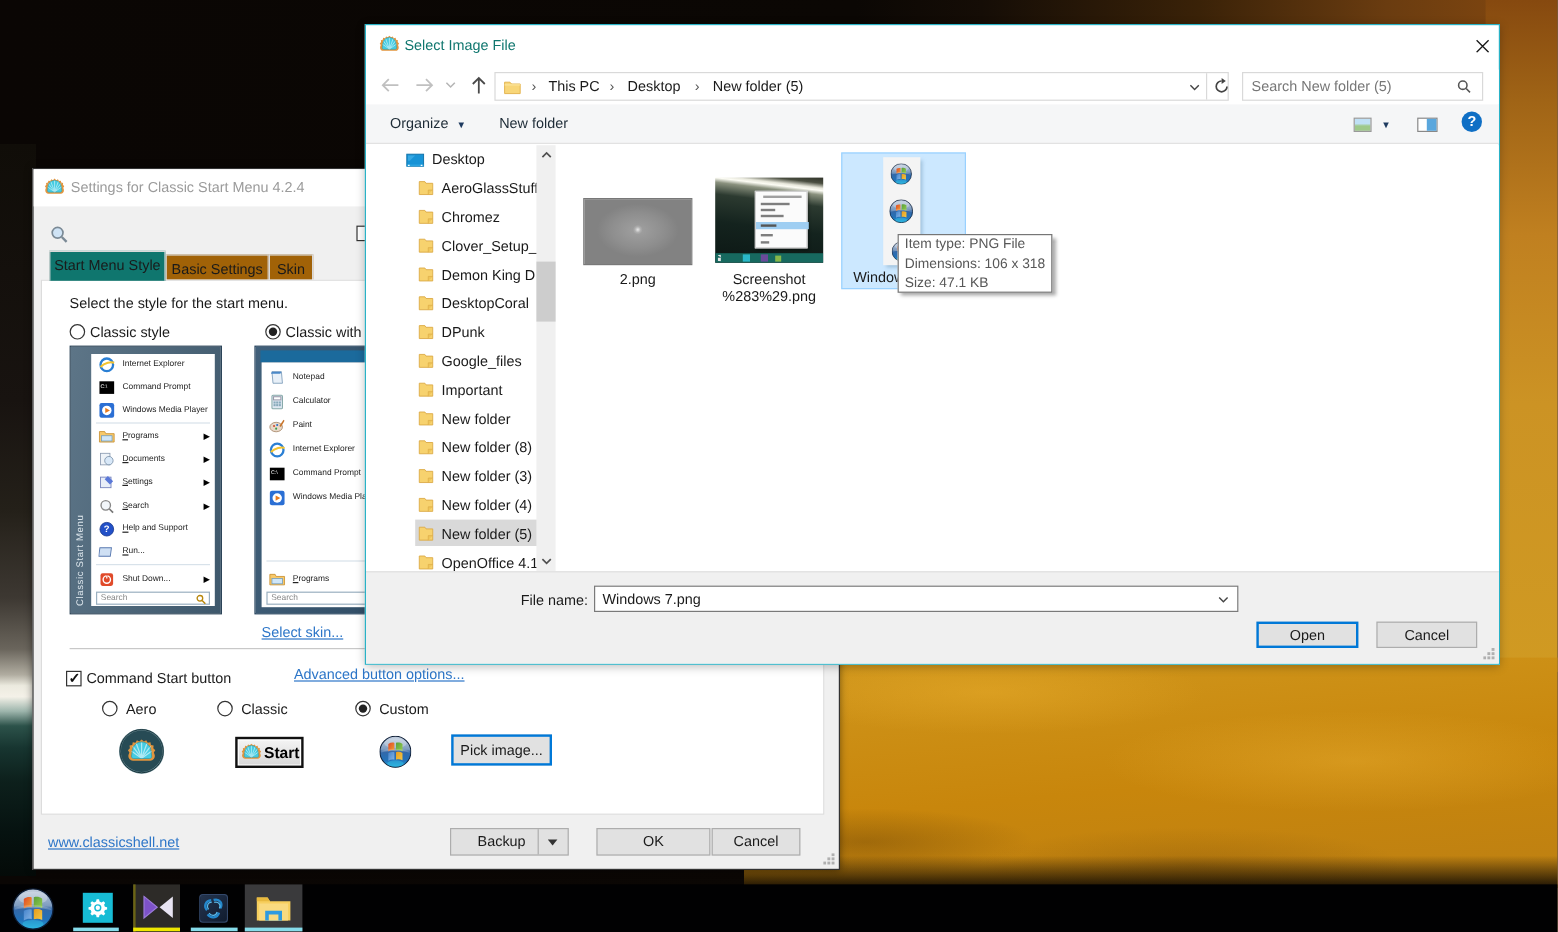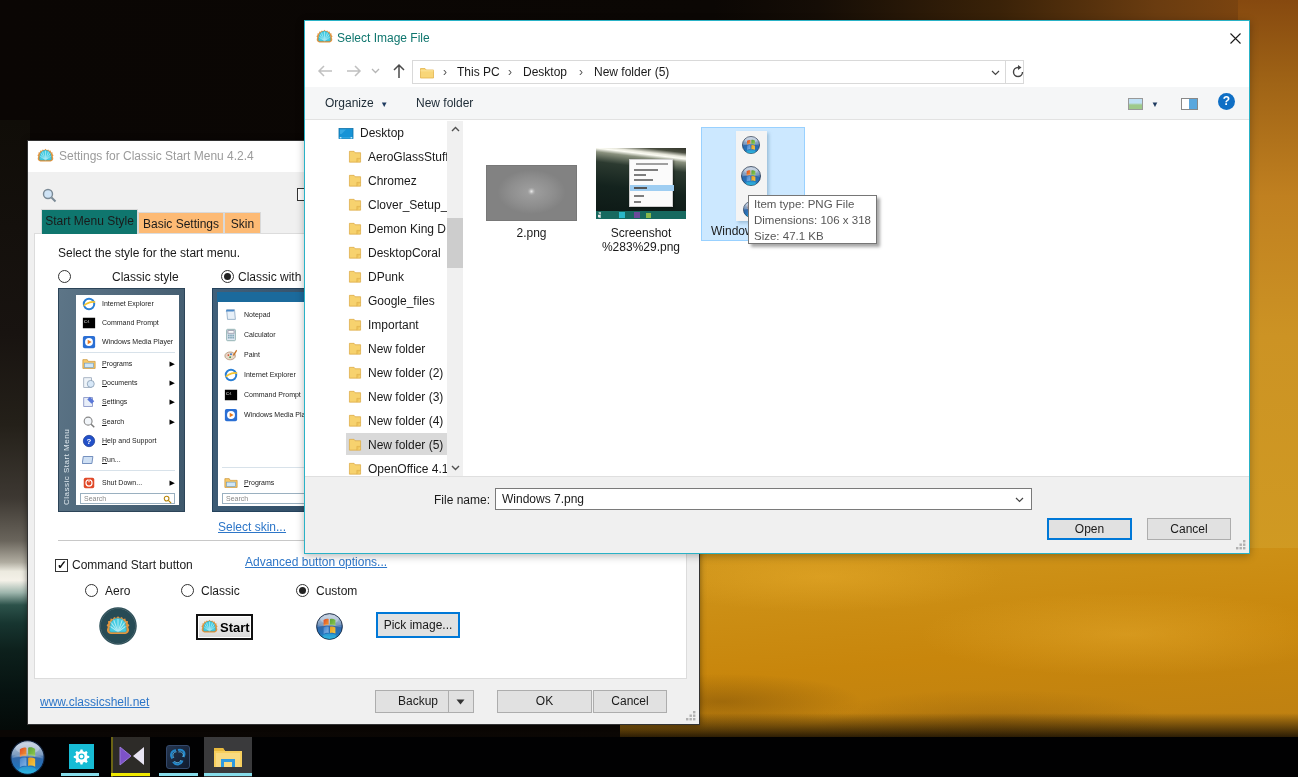--- a/index.html
+++ b/index.html
@@ -34,21 +34,21 @@
 #swin { position:absolute; left:27px; top:140px; width:673px; height:585px; z-index:1;
   background:#f0f0f0; border:1px solid #333333; box-shadow:0 0 6px rgba(0,0,0,0.45); }
 #swin .titlebar { position:absolute; left:0; top:0; width:100%; height:31px; background:#fff; }
 #swin .title { position:absolute; left:31px; top:8px; font-size:12px; color:#9b9b9b; }
 #swin .ticon { position:absolute; left:9px; top:7px; }
 
 #swin .smag { position:absolute; left:13px; top:46px; }
 #swin .sbox { position:absolute; left:39px; top:44px; width:210px; height:22px; background:#fff; border:1px solid #7a7a7a; font-size:12px; color:#3c3c3c; line-height:20px; padding-left:5px; }
 #swin .chk2 { position:absolute; left:269px; top:47px; width:13px; height:13px; background:#fff; border:1px solid #333; }
 
-.tab { position:absolute; top:71px; height:22px; background:#fdba74; border:1px solid #d9d9d9; border-bottom:none; font-size:12px; color:#1a1a1a; text-align:center; line-height:22px; }
+.tab { position:absolute; top:71px; height:22px; background:#a16207; border:1px solid #d9d9d9; border-bottom:none; font-size:12px; color:#1a1a1a; text-align:center; line-height:22px; }
 .tab.active { top:68px; height:25px; background:#0f766e; z-index:3; }
 #tabpage { position:absolute; left:6px; top:92px; width:653px; height:446px; background:#fff; border:1px solid #dcdcdc; z-index:2; }
 
 #tabpage .sel-style { position:absolute; left:23px; top:12px; font-size:12px; color:#1a1a1a; }
 .radio { position:absolute; width:13px; height:13px; border:1px solid #333; border-radius:50%; background:#fff; }
 .radio.on::after { content:""; position:absolute; left:2px; top:2px; width:7px; height:7px; border-radius:50%; background:#222; }
 .rlabel { position:absolute; font-size:12px; color:#1a1a1a; }
 
 
 #prev1 { position:absolute; left:23px; top:54px; width:127px; height:224px;
@@ -194,21 +194,21 @@
       <circle cx="7" cy="7" r="4.5" fill="#cfe3f5" stroke="#7b8a96" stroke-width="1.4"></circle>
       <line x1="10.5" y1="10.5" x2="14.5" y2="14.5" stroke="#7b8a96" stroke-width="2"></line>
     </svg>
   <div class="chk2"></div>
   <div class="tab active" style="left:13px; width:97px;">Start Menu Style</div>
   <div class="tab" style="left:110px; width:86px;">Basic Settings</div>
   <div class="tab" style="left:196px; width:37px;">Skin</div>
   <div id="tabpage">
     <div class="sel-style">Select the style for the start menu.</div>
     <div class="radio" style="left:23px; top:36px;"></div>
-    <div class="rlabel" style="left:40px; top:36px;margin-left:37px;">Classic style</div>
+    <div class="rlabel" style="left:40px; top:36px;">Classic style</div>
     <div class="radio on" style="left:186px; top:36px;"></div>
     <div class="rlabel" style="left:203px; top:36px;">Classic with tw</div>
     <div id="prev1">
       <div class="menu" id="p1menu">
           <div class="mi" style="left:6px; top:2px; right:0; height:18px;"><svg width="14" height="14" viewBox="0 0 16 16">
               <circle cx="8" cy="8" r="6" fill="none" stroke="#2a7fd4" stroke-width="2.2"></circle>
               <path d="M2 10 C6 6 12 5 15 6" stroke="#f4c430" stroke-width="2" fill="none"></path>
             </svg><span class="lbl">Internet Explorer</span></div>
           <div class="mi" style="left:6px; top:21px; right:0; height:18px;"><svg width="14" height="14" viewBox="0 0 16 16">
               <rect x="1" y="2" width="14" height="12" fill="#000"></rect>
@@ -389,20 +389,26 @@
       <span class="abs" style="left:181px; top:4px; font-size:12px; color:#1a1a1a;">New folder (5)</span>
       <div class="vsep"></div>
       <svg class="abs" style="left:578px; top:9px;" width="9" height="6" viewBox="0 0 9 6">
           <path d="M1 1 L4.5 4.5 L8 1" stroke="#444" stroke-width="1.2" fill="none"></path>
         </svg>
       <svg class="abs" style="left:598px; top:4px;" width="14" height="14" viewBox="0 0 14 14">
           <path d="M11.5 7 A4.5 4.5 0 1 1 7 2.5" stroke="#444" stroke-width="1.4" fill="none"></path>
           <path d="M7 0 L10.5 2.5 L7 5 Z" fill="#444"></path>
         </svg>
     </div>
+    <div class="search">Search New folder (5)
+      <svg class="abs" style="right:8px; top:5px;" width="13" height="13" viewBox="0 0 13 13">
+          <circle cx="5" cy="5" r="3.5" fill="none" stroke="#555" stroke-width="1.3"></circle>
+          <line x1="7.8" y1="7.8" x2="11" y2="11" stroke="#555" stroke-width="1.3"></line>
+        </svg>
+    </div>
   </div>
   <div class="toolbar">
     <div class="abs" style="left:20px; top:9px; font-size:12px; color:#1d2b36;">Organize&nbsp;&nbsp;<span style="font-size:8px; color:#1d3a5f;">▼</span></div>
     <div class="abs" style="left:111px; top:9px; font-size:12px; color:#1d2b36;">New folder</div>
     <div class="abs" style="left:823px; top:11px; width:15px; height:12px; border:1px solid #999; background:linear-gradient(#bfe0f5 40%,#9ec98a 60%);"></div>
     <div class="abs" style="left:846px; top:13px; font-size:8px; color:#1d3a5f;">▼</div>
     <div class="abs" style="left:876px; top:11px; width:17px; height:12px; border:1px solid #888; background:#fff;">
         <div class="abs" style="right:0px; top:0px; width:8px; height:10px; background:#5aa7dd;"></div>
       </div>
     <div class="abs" style="left:913px; top:6px; width:17px; height:17px; border-radius:50%; background:#0f6fc5; color:#fff; font-size:12px; font-weight:bold; text-align:center; line-height:17px;">?</div>
@@ -446,21 +452,21 @@
           <use href="#foldertree"></use>
         </svg>
         <div class="titem" style="left:63px; top:197px;">Important</div>
         <svg class="abs" style="left:43px; top:220px;" width="14" height="15" viewBox="0 0 14 16">
           <use href="#foldertree"></use>
         </svg>
         <div class="titem" style="left:63px; top:221px;">New folder</div>
         <svg class="abs" style="left:43px; top:244px;" width="14" height="15" viewBox="0 0 14 16">
           <use href="#foldertree"></use>
         </svg>
-        <div class="titem" style="left:63px; top:245px;">New folder (2)</div>
+        <div class="titem" style="left:63px; top:245px;">New folder (8)</div>
         <svg class="abs" style="left:43px; top:268px;" width="14" height="15" viewBox="0 0 14 16">
           <use href="#foldertree"></use>
         </svg>
         <div class="titem" style="left:63px; top:269px;">New folder (3)</div>
         <svg class="abs" style="left:43px; top:292px;" width="14" height="15" viewBox="0 0 14 16">
           <use href="#foldertree"></use>
         </svg>
         <div class="titem" style="left:63px; top:293px;">New folder (4)</div>
         <svg class="abs" style="left:43px; top:340px;" width="14" height="15" viewBox="0 0 14 16">
           <use href="#foldertree"></use>

